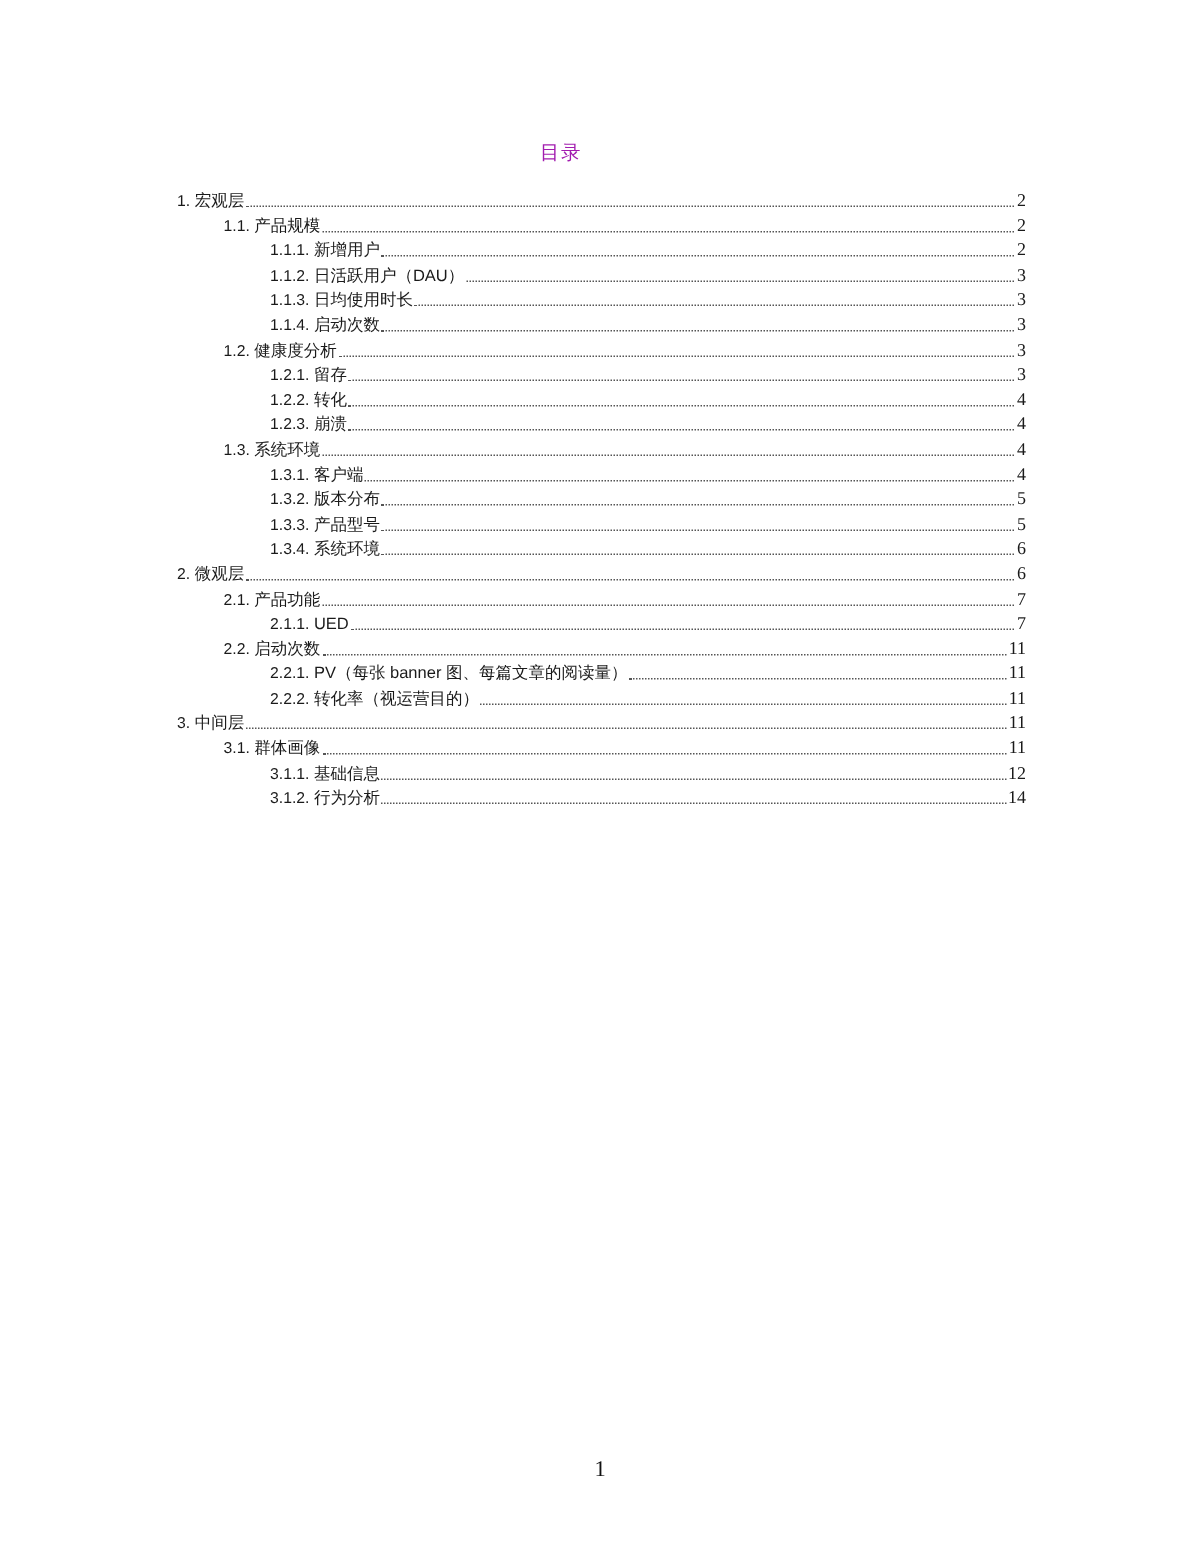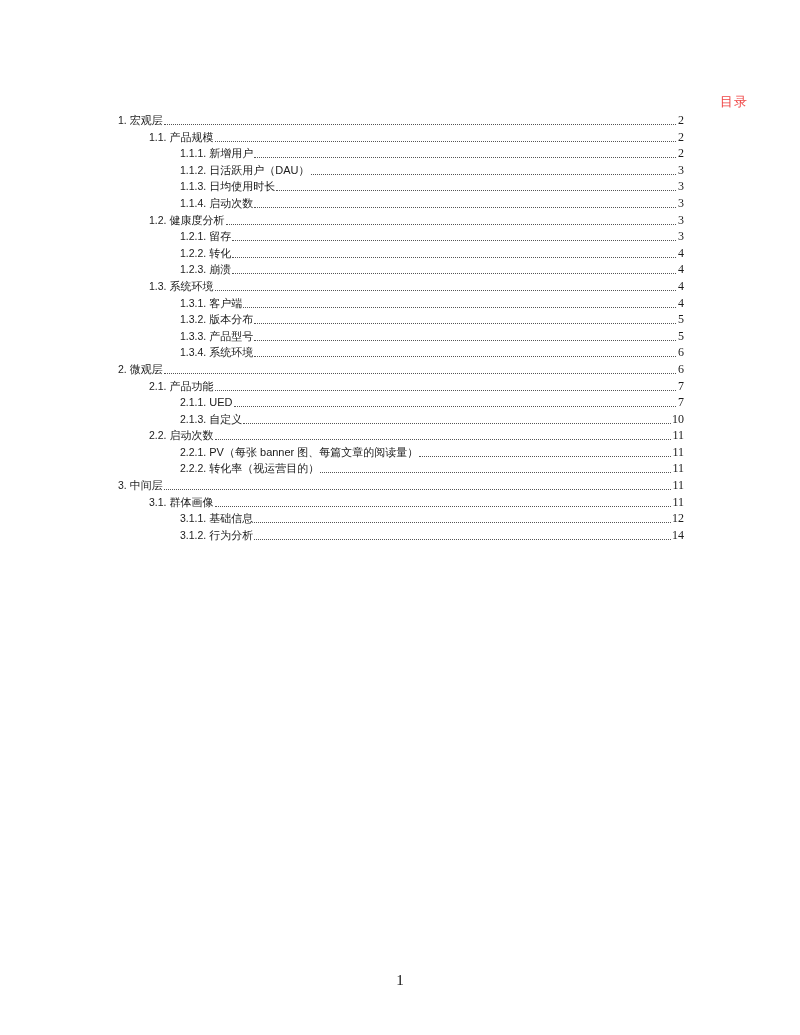--- a/index.html
+++ b/index.html
@@ -21,24 +21,24 @@
       top: 0;
       width: 800px;
       height: 1035px;
       background: #ffffff;
     }
     .toc-title {
       position: absolute;
       left: 0;
       width: 748px;
       top: 94px;
-      text-align: right;
+      text-align: center;
       font-size: 13px;
       line-height: 16px;
-      color: #ef4444;
+      color: #a21caf;
       letter-spacing: 1px;
     }
     .toc {
       position: absolute;
       left: 118px;
       top: 112px;
       width: 566px;
     }
     .toc-row {
       display: flex;
@@ -54,20 +54,21 @@
     .toc-row.level-3 { padding-left: 62px; }
     .toc-num {
       font-family: "Liberation Sans", sans-serif;
       font-size: 10.5px;
       margin-right: 3px;
       flex: none;
     }
     .toc-label {
       flex: none;
       font-size: 11px;
+      margin-top: 14px;
     }
     .toc-leader {
       flex: 1 1 auto;
       overflow: hidden;
       margin: 0 1px;
       height: 11px;
       position: relative;
       top: 1px;
       border-bottom: 1px dotted #555;
       min-width: 10px;
@@ -198,26 +199,20 @@
         <span class="toc-label">产品功能</span>
         <span class="toc-leader"></span>
         <span class="toc-page">7</span>
       </div>
       <div class="toc-row level-3">
         <span class="toc-num">2.1.1.</span>
         <span class="toc-label">UED</span>
         <span class="toc-leader"></span>
         <span class="toc-page">7</span>
       </div>
-      <div class="toc-row level-3">
-        <span class="toc-num">2.1.3.</span>
-        <span class="toc-label">自定义</span>
-        <span class="toc-leader"></span>
-        <span class="toc-page">10</span>
-      </div>
       <div class="toc-row level-2">
         <span class="toc-num">2.2.</span>
         <span class="toc-label">启动次数</span>
         <span class="toc-leader"></span>
         <span class="toc-page">11</span>
       </div>
       <div class="toc-row level-3">
         <span class="toc-num">2.2.1.</span>
         <span class="toc-label">PV（每张 banner 图、每篇文章的阅读量）</span>
         <span class="toc-leader"></span>

